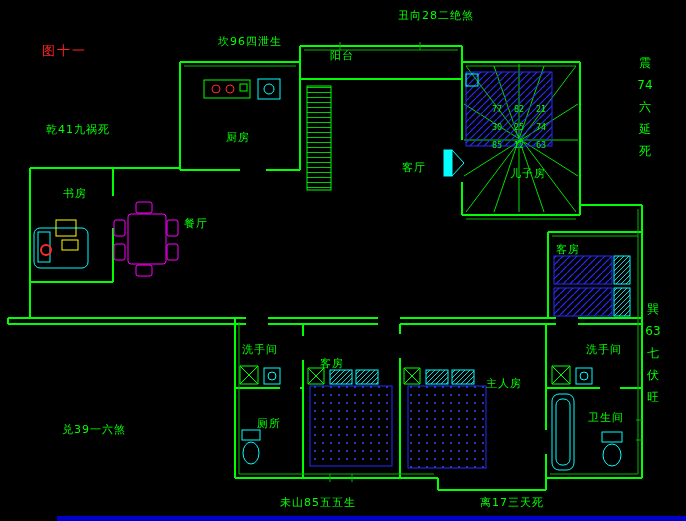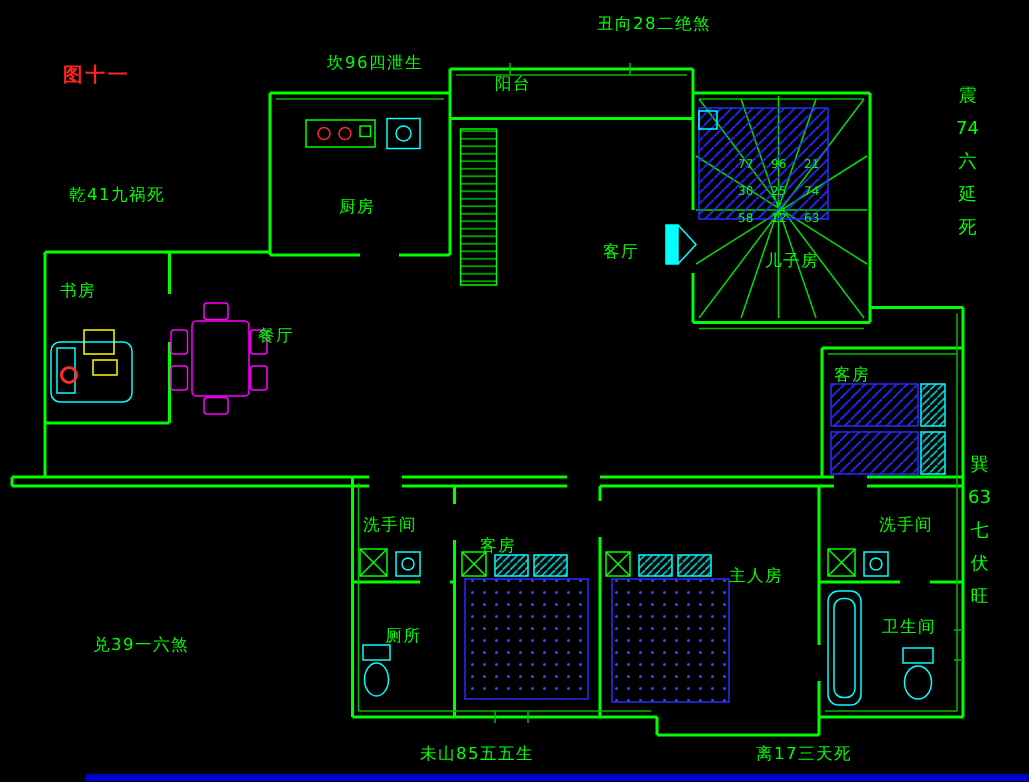--- a/index.html
+++ b/index.html
@@ -1,20 +1,20 @@
 <!DOCTYPE html>
 <html><head>
 <meta charset="utf-8">
 <style>
   html,body{margin:0;padding:0;background:#000;}
   .canvas{position:relative;width:686px;height:521px;background:#000;overflow:hidden;
           font-family:"DejaVu Sans","Liberation Sans",sans-serif;}
   svg{position:absolute;left:0;top:0;}
   .lbl{position:absolute;color:#00ff00;font-size:11px;line-height:1;white-space:nowrap;letter-spacing:1px;}
-  .ttl{color:#ff2222;font-size:13px;font-weight:bold;letter-spacing:2px;}
+  .ttl{color:#ff2222;font-size:13px;font-weight:normal;letter-spacing:2px;}
   .vcol{position:absolute;width:26px;text-align:center;color:#00ff00;font-size:12px;}
   .vcol>div{height:22px;line-height:22px;}
   .num{position:absolute;color:#00ff00;font-size:8px;line-height:1;}
   .bbar{position:absolute;background:#0000cc;}
 </style>
 </head>
 <body>
 
 <div class="canvas">
 
@@ -135,21 +135,21 @@
       <rect x="167" y="244" width="11" height="16" rx="2"></rect>
     </g>
   </svg>
 
   <div class="lbl ttl" style="left:42px;top:44px">图十一</div>
   <div class="lbl" style="left:398px;top:10px">丑向28二绝煞</div>
   <div class="lbl" style="left:218px;top:36px">坎96四泄生</div>
   <div class="lbl" style="left:46px;top:124px">乾41九祸死</div>
   <div class="lbl" style="left:62px;top:424px">兑39一六煞</div>
   <div class="lbl" style="left:280px;top:497px">未山85五五生</div>
-  <div class="lbl" style="left:504px;top:497px">离17三天死</div>
+  <div class="lbl" style="left:480px;top:497px">离17三天死</div>
 
   <div class="vcol" style="left:632px;top:52px">
     <div>震</div>
     <div>74</div>
     <div>六</div>
     <div>延</div>
     <div>死</div>
   </div>
 
   <div class="vcol" style="left:640px;top:298px">
@@ -157,34 +157,34 @@
     <div>63</div>
     <div>七</div>
     <div>伏</div>
     <div>旺</div>
   </div>
 
   <div class="lbl" style="left:330px;top:50px">阳台</div>
   <div class="lbl" style="left:226px;top:132px">厨房</div>
   <div class="lbl" style="left:402px;top:162px">客厅</div>
   <div class="lbl" style="left:510px;top:168px">儿子房</div>
-  <div class="lbl" style="left:40px;top:188px">书房</div>
-  <div class="lbl" style="left:172px;top:218px">餐厅</div>
+  <div class="lbl" style="left:63px;top:188px">书房</div>
+  <div class="lbl" style="left:184px;top:218px">餐厅</div>
   <div class="lbl" style="left:556px;top:244px">客房</div>
   <div class="lbl" style="left:242px;top:344px">洗手间</div>
   <div class="lbl" style="left:320px;top:358px">客房</div>
   <div class="lbl" style="left:486px;top:378px">主人房</div>
   <div class="lbl" style="left:586px;top:344px">洗手间</div>
   <div class="lbl" style="left:257px;top:418px">厕所</div>
   <div class="lbl" style="left:588px;top:412px">卫生间</div>
 
   <span class="num" style="left:492px;top:106px">77</span>
-  <span class="num" style="left:514px;top:106px">96</span>
+  <span class="num" style="left:514px;top:106px">82</span>
   <span class="num" style="left:536px;top:106px">21</span>
   <span class="num" style="left:492px;top:124px">30</span>
   <span class="num" style="left:514px;top:124px">25</span>
   <span class="num" style="left:536px;top:124px">74</span>
-  <span class="num" style="left:492px;top:142px">58</span>
+  <span class="num" style="left:492px;top:142px">85</span>
   <span class="num" style="left:514px;top:142px">12</span>
   <span class="num" style="left:536px;top:142px">63</span>
 
   <div class="bbar" style="left:57px;top:516px;width:629px;height:5px"></div>
 </div>
 
 </body></html>

